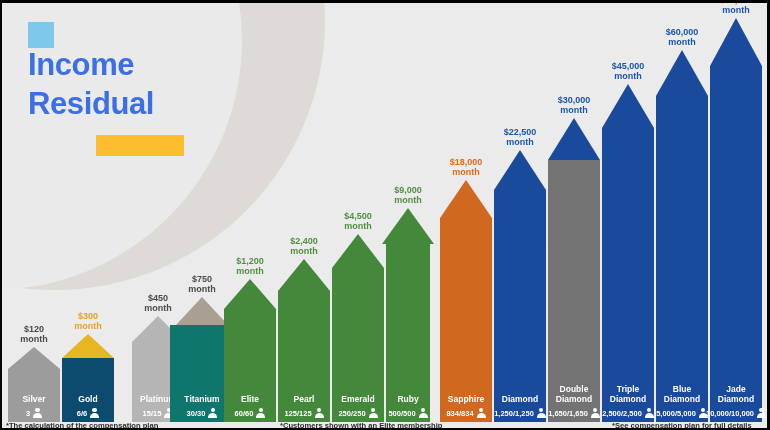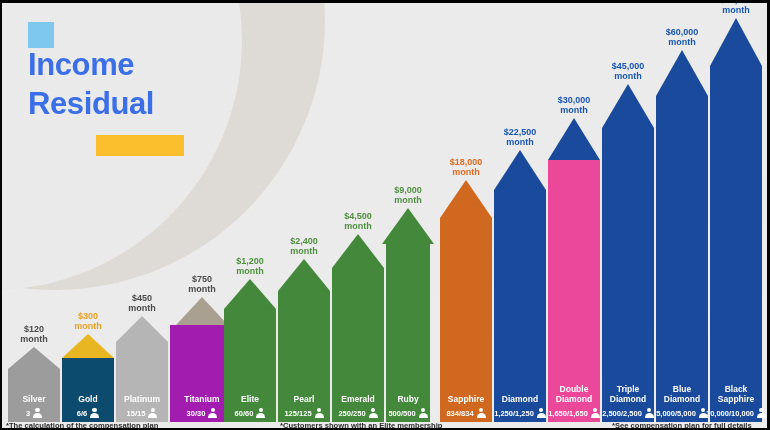--- a/index.html
+++ b/index.html
@@ -150,21 +150,21 @@
             <div class="count-row">
               <span>6/6</span>
               <span class="person-icon">
                 <span class="head-c"></span>
                 <span class="body-c"></span>
               </span>
             </div>
           </div>
         </div>
       </div>
-      <div class="bar-slot" style="left: 116px; width: 52px;">
+      <div class="bar-slot" style="left: 132px; width: 52px;">
         <div class="value-label" style="color: rgb(74, 74, 74);">
           <span class="amt">$450</span>
           <span class="per">month</span>
         </div>
         <div class="arrow">
           <div class="head" style="border-left-width: 26px; border-right-width: 26px; border-bottom-width: 26px; border-bottom-color: rgb(181, 181, 181);"></div>
           <div class="body" style="background: rgb(181, 181, 181); height: 80px;">
             <div class="tier-name">Platinum</div>
             <div class="count-row">
               <span>15/15</span>
@@ -176,21 +176,21 @@
           </div>
         </div>
       </div>
       <div class="bar-slot" style="left: 170px; width: 64px;">
         <div class="value-label" style="color: rgb(74, 74, 74);">
           <span class="amt">$750</span>
           <span class="per">month</span>
         </div>
         <div class="arrow">
           <div class="head" style="border-left-width: 26px; border-right-width: 26px; border-bottom-width: 28px; border-bottom-color: rgb(170, 160, 146);"></div>
-          <div class="body" style="background: #a21caf; height: 97px;">
+          <div class="body" style="background: #0f766e; height: 97px;">
             <div class="tier-name">Titanium</div>
             <div class="count-row">
               <span>30/30</span>
               <span class="person-icon">
                 <span class="head-c"></span>
                 <span class="body-c"></span>
               </span>
             </div>
           </div>
         </div>
@@ -309,21 +309,21 @@
           </div>
         </div>
       </div>
       <div class="bar-slot" style="left: 548px; width: 52px;">
         <div class="value-label" style="color: rgb(26, 86, 176);">
           <span class="amt">$30,000</span>
           <span class="per">month</span>
         </div>
         <div class="arrow">
           <div class="head" style="border-left-width: 26px; border-right-width: 26px; border-bottom-width: 42px; border-bottom-color: rgb(26, 74, 156);"></div>
-          <div class="body" style="background: #ec4899; height: 262px;">
+          <div class="body" style="background: #737373; height: 262px;">
             <div class="tier-name two-line">Double Diamond</div>
             <div class="count-row">
               <span>1,650/1,650</span>
               <span class="person-icon">
                 <span class="head-c"></span>
                 <span class="body-c"></span>
               </span>
             </div>
           </div>
         </div>
@@ -367,21 +367,21 @@
         </div>
       </div>
       <div class="bar-slot" style="left: 710px; width: 52px;">
         <div class="value-label" style="color: rgb(26, 86, 176);">
           <span class="amt">$90,000</span>
           <span class="per">month</span>
         </div>
         <div class="arrow">
           <div class="head" style="border-left-width: 26px; border-right-width: 26px; border-bottom-width: 48px; border-bottom-color: rgb(26, 74, 156);"></div>
           <div class="body" style="background: rgb(26, 74, 156); height: 356px;">
-            <div class="tier-name two-line">Black Sapphire</div>
+            <div class="tier-name two-line">Jade Diamond</div>
             <div class="count-row">
               <span>10,000/10,000</span>
               <span class="person-icon">
                 <span class="head-c"></span>
                 <span class="body-c"></span>
               </span>
             </div>
           </div>
         </div>
       </div>

